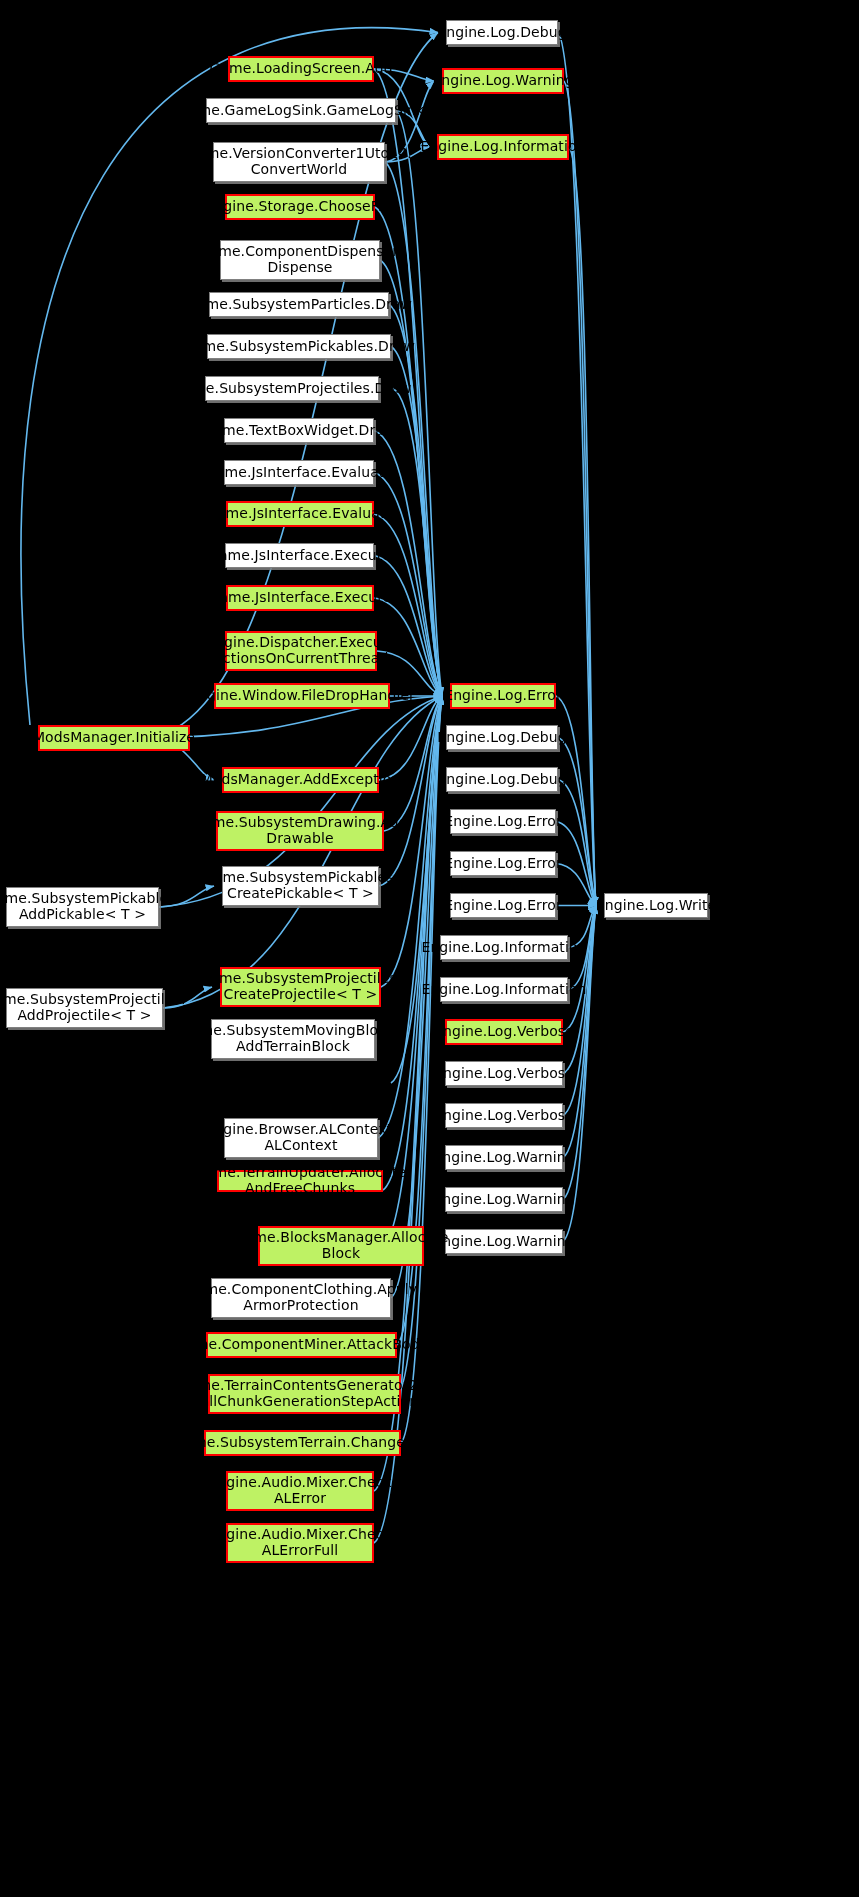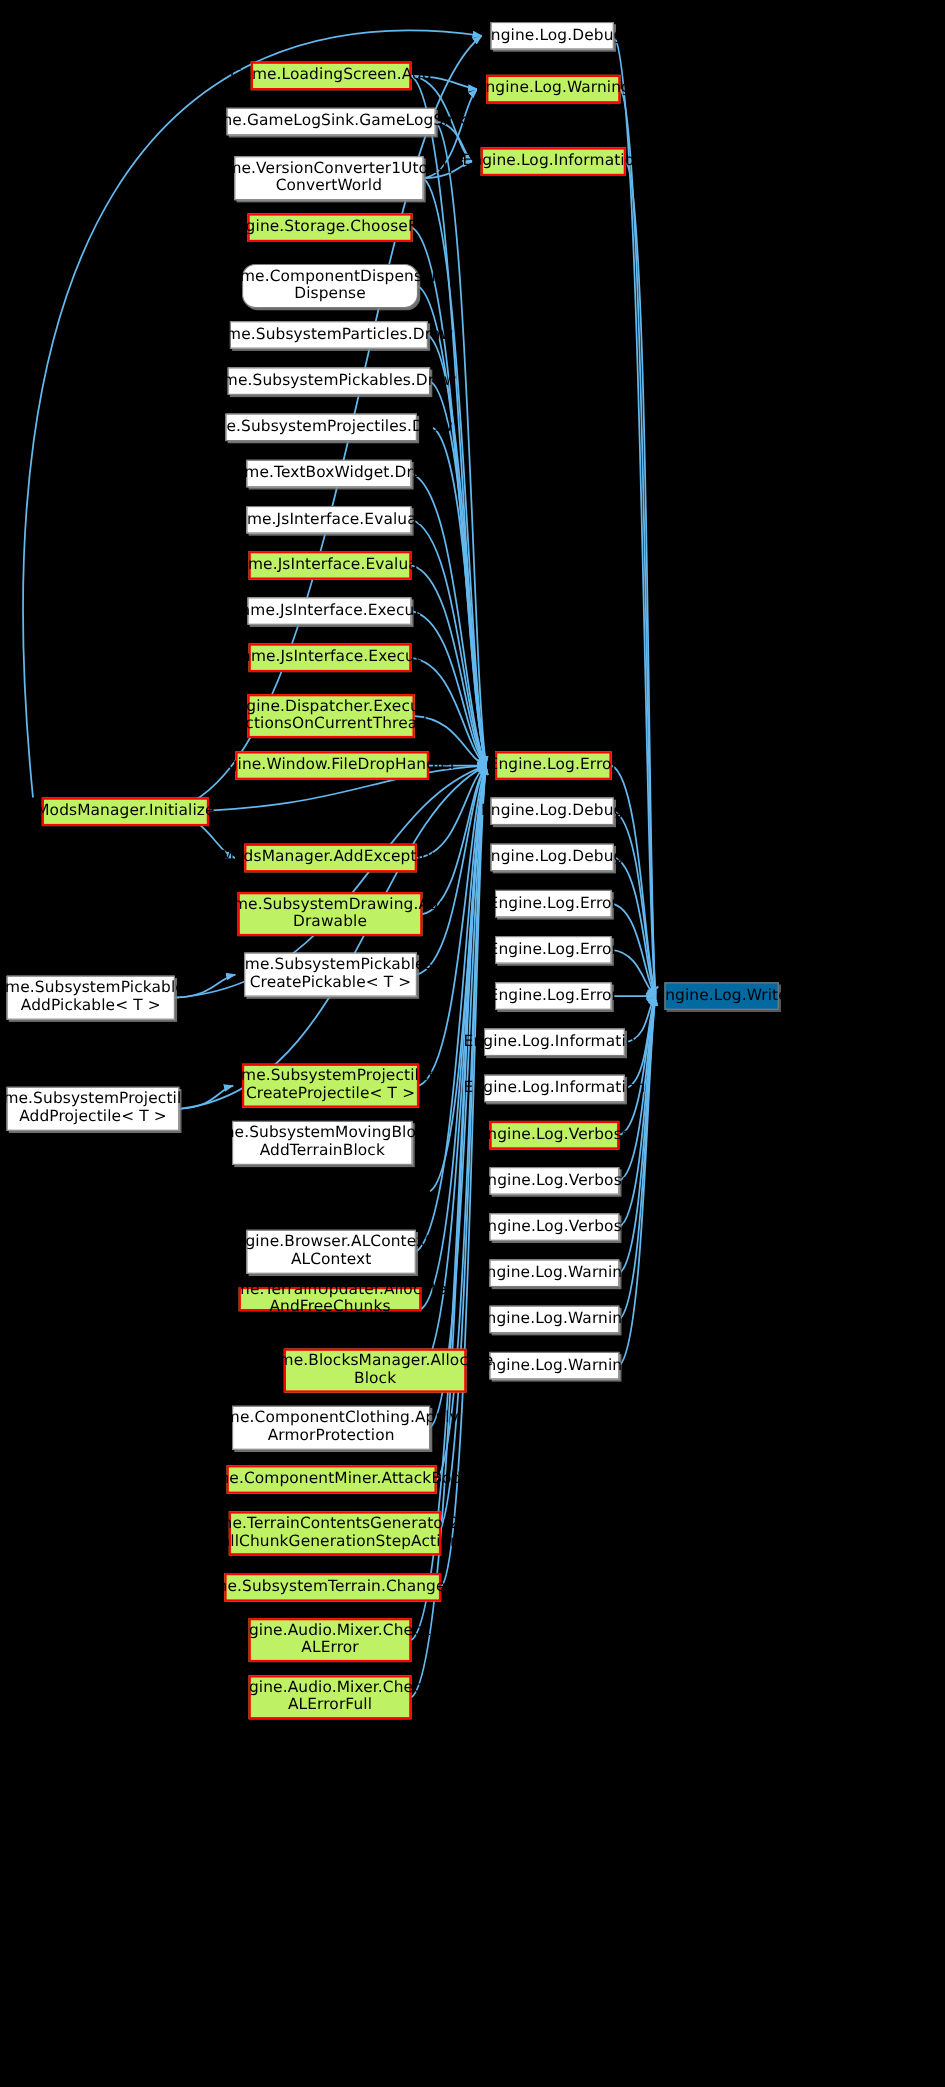--- a/index.html
+++ b/index.html
@@ -7,21 +7,21 @@
        font-family:"DejaVu Sans","Liberation Sans",sans-serif;}
   #graph{position:absolute;left:0;top:0;width:859px;height:1897px;}
   svg.edges{position:absolute;left:0;top:0;width:859px;height:1897px;pointer-events:none;}
   .node{position:absolute;box-sizing:border-box;display:flex;align-items:center;
         justify-content:center;text-align:center;line-height:1.12;
         font-size:14px;color:#000;letter-spacing:0.1px;
         border:1px solid #808080;background:#ffffff;
         box-shadow:2px 2px 0 rgba(128,128,128,0.85);
         padding:0 3px;white-space:pre-line;}
   .node.red{border:2px solid #ff0000;background:#bef264;box-shadow:none;text-align:center;}
-  .node.cur{border:1px solid #808080;background:#0369a1;box-shadow:2px 2px 0 rgba(96,96,96,0.9);}
+  .node.cur{border:1px solid #808080;background:#ffffff;box-shadow:2px 2px 0 rgba(96,96,96,0.9);}
 </style>
 </head>
 <body>
 
 <div id="graph">
   <svg class="edges" viewBox="0 0 859 1897">
     <defs>
       <marker id="ah" markerWidth="9" markerHeight="7" refX="8.5" refY="3.5" orient="auto" markerUnits="userSpaceOnUse">
         <polygon points="0,0 9,3.5 0,7" fill="#63b8ee"></polygon>
       </marker>
@@ -90,21 +90,21 @@
   </svg>
   <div id="node-layer">
       <div class="node" style="left: 446px; top: 20px; width: 112px; height: 25px;">Engine.Log.Debug</div>
       <div class="node red" style="left: 228px; top: 56px; width: 146px; height: 26px;">Game.LoadingScreen.Add</div>
       <div class="node red" style="left: 442px; top: 68px; width: 122px; height: 26px;">Engine.Log.Warning</div>
       <div class="node" style="left: 206px; top: 98px; width: 190px; height: 25px;">Game.GameLogSink.GameLogSink</div>
       <div class="node red" style="left: 437px; top: 134px; width: 132px; height: 26px;">Engine.Log.Information</div>
       <div class="node" style="left: 213px; top: 142px; width: 172px; height: 40px;">Game.VersionConverter1Uto14.
 ConvertWorld</div>
       <div class="node red" style="left: 225px; top: 194px; width: 150px; height: 26px;">Engine.Storage.ChooseFile</div>
-      <div class="node" style="left: 220px; top: 240px; width: 160px; height: 40px; border-radius: 12px;">Game.ComponentDispenser.
+      <div class="node" style="left: 220px; top: 240px; width: 160px; height: 40px;">Game.ComponentDispenser.
 Dispense</div>
       <div class="node" style="left: 209px; top: 292px; width: 180px; height: 25px;">Game.SubsystemParticles.Draw</div>
       <div class="node" style="left: 207px; top: 334px; width: 184px; height: 25px; text-align: right;">Game.SubsystemPickables.Draw</div>
       <div class="node" style="left: 205px; top: 376px; width: 174px; height: 25px;">Game.SubsystemProjectiles.Draw</div>
       <div class="node" style="left: 224px; top: 418px; width: 150px; height: 25px;">Game.TextBoxWidget.Draw</div>
       <div class="node" style="left: 224px; top: 460px; width: 150px; height: 25px;">Game.JsInterface.Evaluate</div>
       <div class="node red" style="left: 226px; top: 501px; width: 148px; height: 26px;">Game.JsInterface.Evaluate</div>
       <div class="node" style="left: 225px; top: 543px; width: 149px; height: 25px;">Game.JsInterface.Execute</div>
       <div class="node red" style="left: 226px; top: 585px; width: 148px; height: 26px;">Game.JsInterface.Execute</div>
       <div class="node red" style="left: 225px; top: 631px; width: 152px; height: 40px;">Engine.Dispatcher.Execute

